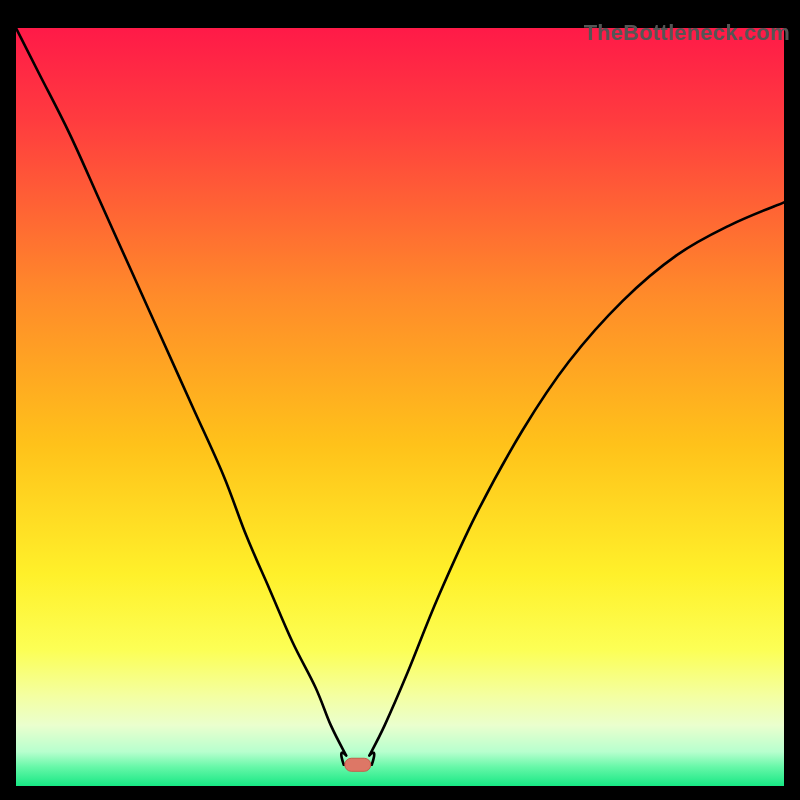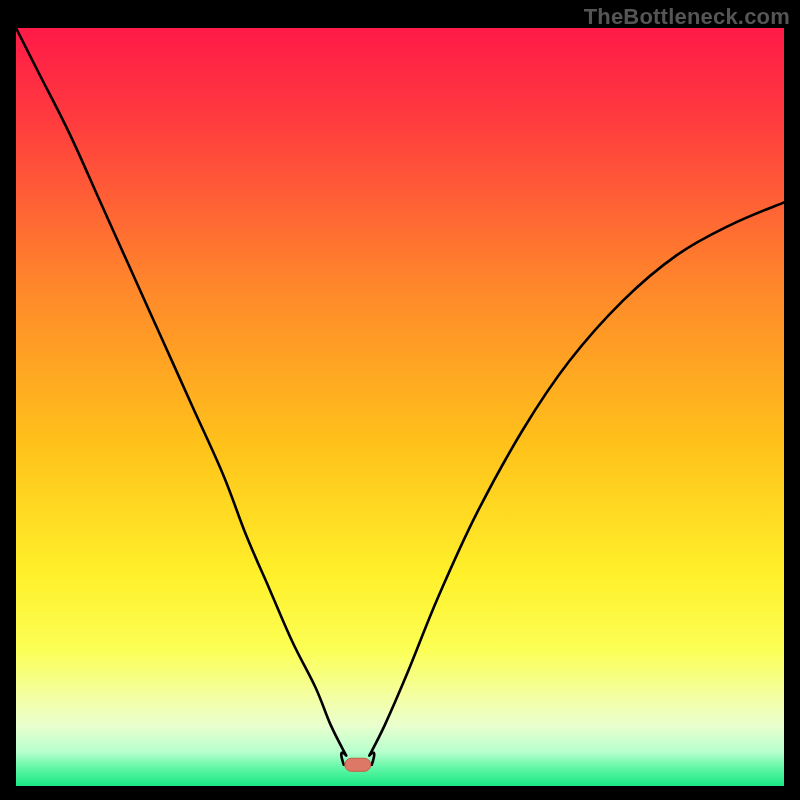--- a/index.html
+++ b/index.html
@@ -12,21 +12,21 @@
     font-family: Arial, Helvetica, sans-serif;
   }
   .frame {
     position: relative;
     width: 800px;
     height: 800px;
     background: #000;
   }
   .watermark {
     position: absolute;
-    top: 4px;
+    top: 20px;
     right: 10px;
     color: #555;
     font-size: 22px;
     font-weight: 600;
     letter-spacing: 0.2px;
     z-index: 5;
     user-select: none;
   }
   .plot {
     position: absolute;

